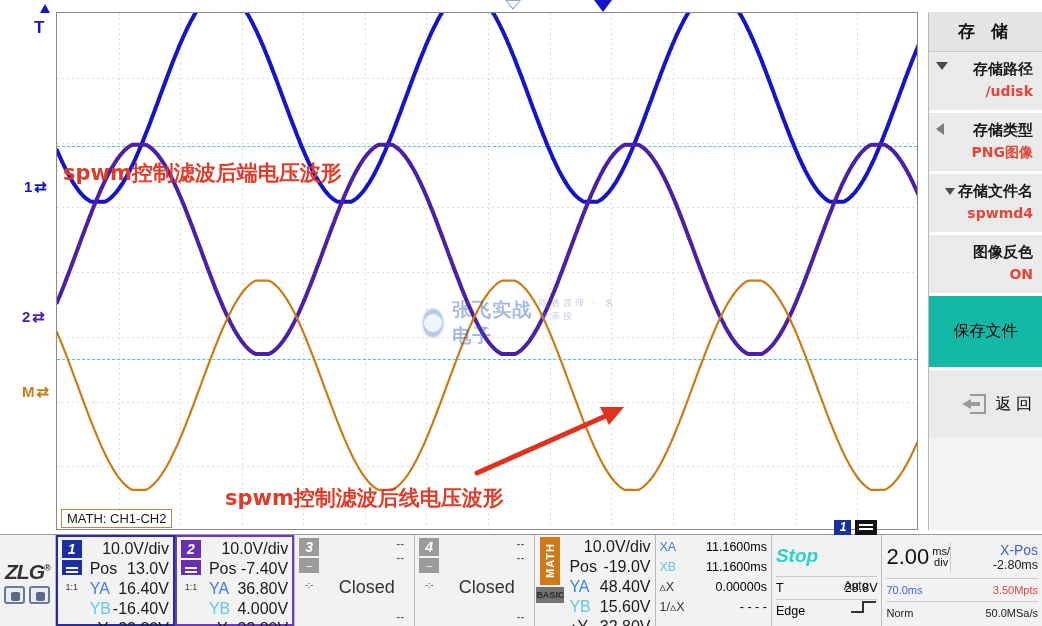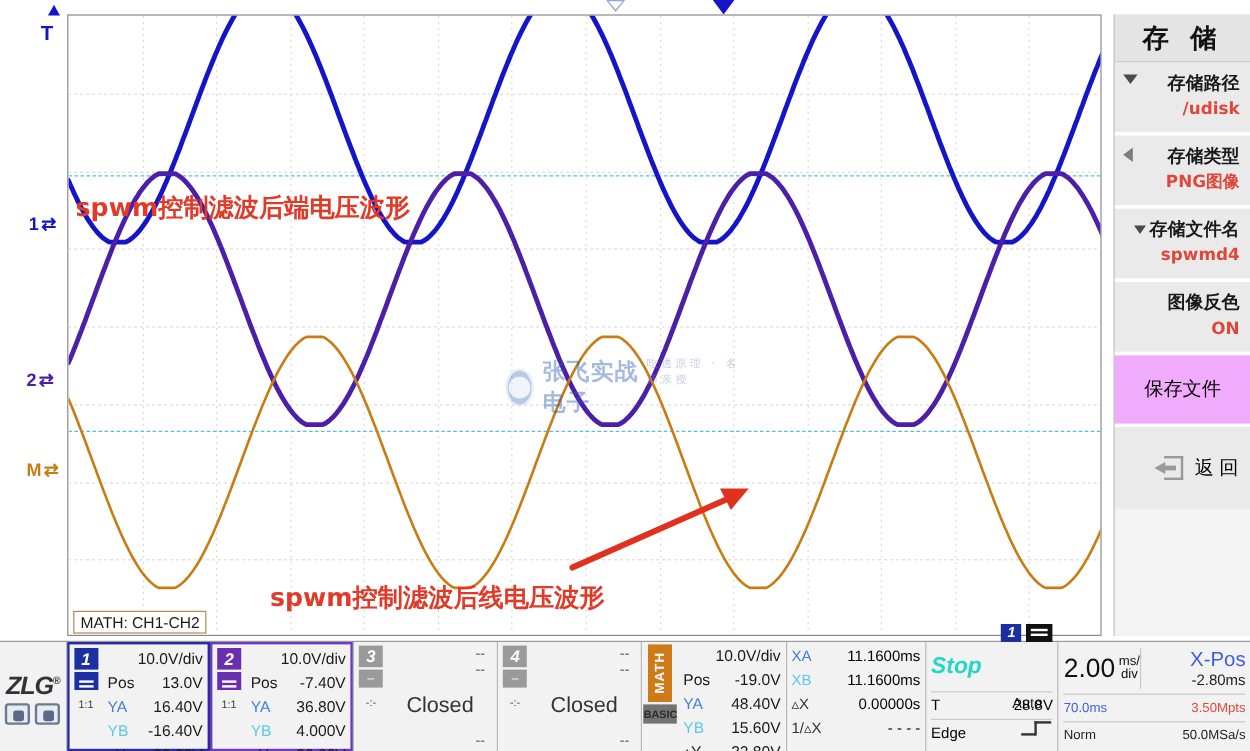--- a/index.html
+++ b/index.html
@@ -97,21 +97,21 @@
 
   
   #menu-panel {
     position:absolute; left:928px; top:12px; width:114px; height:518px;
     background:#f3f3f3; border-left:1px solid #b9b9b9;
     display:flex; flex-direction:column;
   }
   .menu-title {
     height:40px; background:#e4e4e4; border-bottom:1px solid #c6c6c6;
     display:flex;align-items:center;justify-content:center;
-    font-size:22px; font-weight:700; color:#111; letter-spacing:5px;
+    font-size:17px; font-weight:700; color:#111; letter-spacing:5px;
     font-family:"DejaVu Sans","Liberation Sans",sans-serif;
   }
   .menu-item {
     position:relative; background:#eaeaea; border-bottom:3px solid #fff;
     padding:6px 9px 8px 9px; text-align:right;
   }
   .menu-item .mi-label {
     font-size:15px; font-weight:700; color:#1a1a1a; line-height:22px;
     font-family:"DejaVu Sans","Liberation Sans",sans-serif;
   }
@@ -121,21 +121,21 @@
   }
   .mi-caret { position:absolute; left:7px; top:10px; width:0;height:0; }
   .caret-left { border-top:6px solid transparent;border-bottom:6px solid transparent;
     border-right:8px solid #7d7d7d; }
   .caret-down { border-left:6px solid transparent;border-right:6px solid transparent;
     border-top:8px solid #4a4a4a; }
   .caret-inline { display:inline-block; width:0;height:0;
     border-left:5px solid transparent;border-right:5px solid transparent;
     border-top:7px solid #4a4a4a; vertical-align:middle; margin-right:3px; }
   .menu-item-action {
-    background:#f0abfc; flex:0 0 auto; height:60px;
+    background:#14b8a6; flex:0 0 auto; height:74px;
     display:flex;align-items:center;justify-content:center;
     border-bottom:3px solid #fff;
   }
   .menu-item-action .mi-label{ font-size:16px; }
   .menu-item-back {
     background:#eaeaea; height:68px;
     display:flex;align-items:center;justify-content:flex-end; gap:10px;
     padding-right:10px;
   }
   .back-icon { width:24px;height:20px; position:relative; }
@@ -183,21 +183,21 @@
   .badge-2{background:#6a2fb0;}
   .badge-3,.badge-4{background:#9a9a9a;}
   .chan-coup { width:20px;height:15px; display:flex;align-items:center;justify-content:center;
     font-size:10px;color:#fff; }
   .coup-1{background:#1b2fa0;}
   .coup-2{background:#6a2fb0;}
   .coup-off{background:#9a9a9a;}
   .coup-dash{ width:12px;height:2px;background:#fff;box-shadow:0 4px 0 #fff; }
   .chan-probe{ font-size:9px;color:#3a3a3a; margin-top:5px; }
   .chan-rows { flex:1; display:flex;flex-direction:column; padding-right:4px; }
-  .crow { display:flex;justify-content:space-between; font-size:13px; line-height:20px;
+  .crow { display:flex;justify-content:space-between; font-size:16px; line-height:20px;
     color:#1a1a1a; padding-left:4px; }
   .crow .k { color:#1a1a1a; }
   .crow .k.ya { color:#3f7fd6; }
   .crow .k.yb { color:#5ec8e8; }
   .crow .v { font-family:"Liberation Sans",sans-serif; }
   .chan-closed { flex:1; display:flex;flex-direction:column;justify-content:center;
      align-items:center; }
   .closed-word { font-size:18px; color:#333; }
   .dashes { font-size:12px;color:#555; text-align:right; padding-right:6px; }
 
@@ -236,21 +236,21 @@
   .edge-ic i{position:absolute;left:11px;top:0;width:2px;height:12px;background:#333;}
 
   
   #tb-block { flex:1; display:flex;flex-direction:column; padding:1px 4px; }
   #tb-top { display:flex; align-items:center; height:42px; }
   #tb-main { display:flex;align-items:center;gap:3px; flex:1; }
   #tb-val { font-size:22px; color:#111; }
   #tb-unit { font-size:11px; line-height:11px; color:#111; text-align:center; }
   #tb-xpos { width:88px; border-left:1px solid #c9c9c9; padding-left:6px;
      display:flex;flex-direction:column;align-items:flex-end; }
-  #tb-xpos .lab{font-size:17px;color:#3f5fd6;}
+  #tb-xpos .lab{font-size:14px;color:#3f5fd6;}
   #tb-xpos .val{font-size:12.5px;color:#222;}
   .tbrow{display:flex;justify-content:space-between;font-size:11px;line-height:21px;
      border-top:1px solid #c9c9c9;padding-top:1px;}
   .blue{color:#3f5fd6;} .red{color:#e0473a;} .dark{color:#222;}
 </style>
 </head>
 <body>
 
 <div id="app">
 

